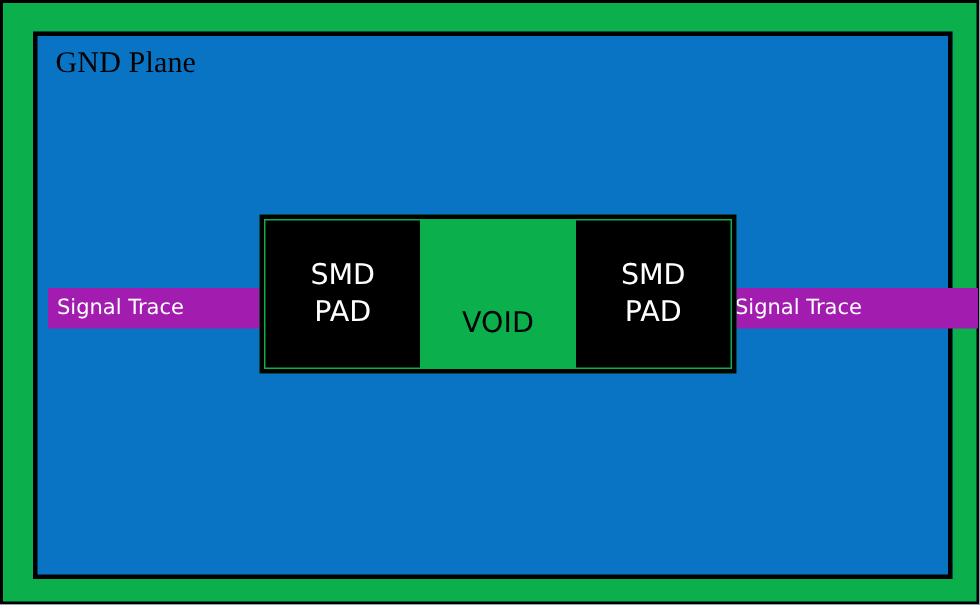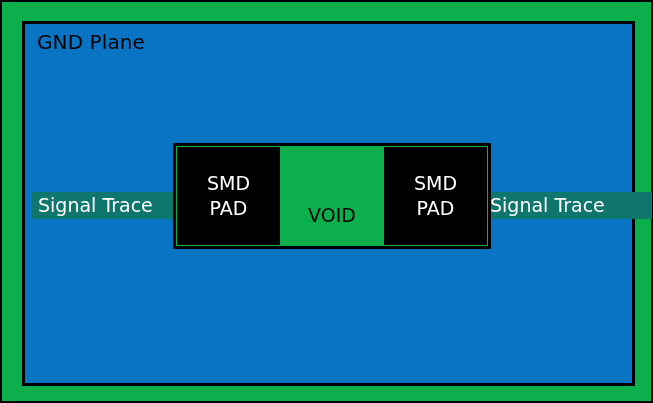--- a/index.html
+++ b/index.html
@@ -35,41 +35,42 @@
   
   .gnd-plane {
     position: absolute;
     left: 20px;
     top: 19px;
     width: 613px;
     height: 365px;
     box-sizing: border-box;
     background: #0A74C4;
     border: 3px solid #000000;
+    font-family: Liberation Serif, serif;
   }
 
   .gnd-plane-label {
     position: absolute;
     left: 12px;
     top: 6px;
     font-size: 20px;
     line-height: 24px;
     color: #000000;
     white-space: nowrap;
     letter-spacing: 0.1px;
   }
 
   
   .signal-trace {
     position: absolute;
     top: 190px;
     height: 27px;
-    background: #0f766e;
+    background: #a21caf;
     color: #ffffff;
-    font-size: 19px;
+    font-size: 14px;
     line-height: 27px;
     white-space: nowrap;
     text-align: center;
     z-index: 3;
   }
   .signal-trace.left {
     left: 30px;
     width: 194px;
     padding-right: 36px;
     box-sizing: border-box;

